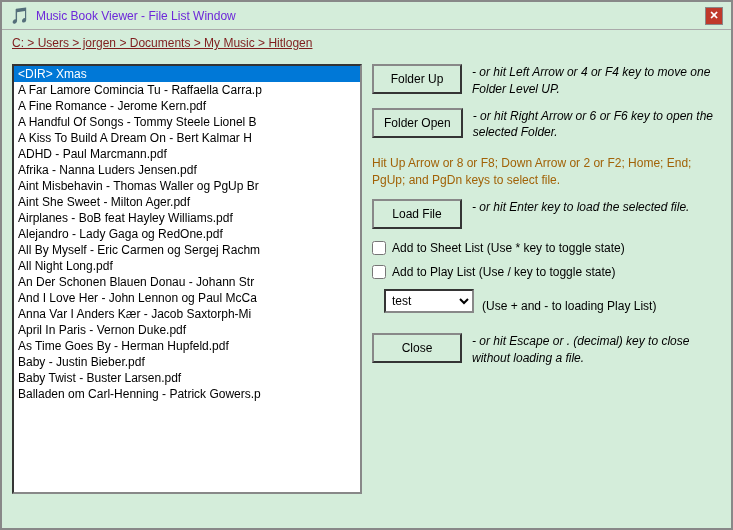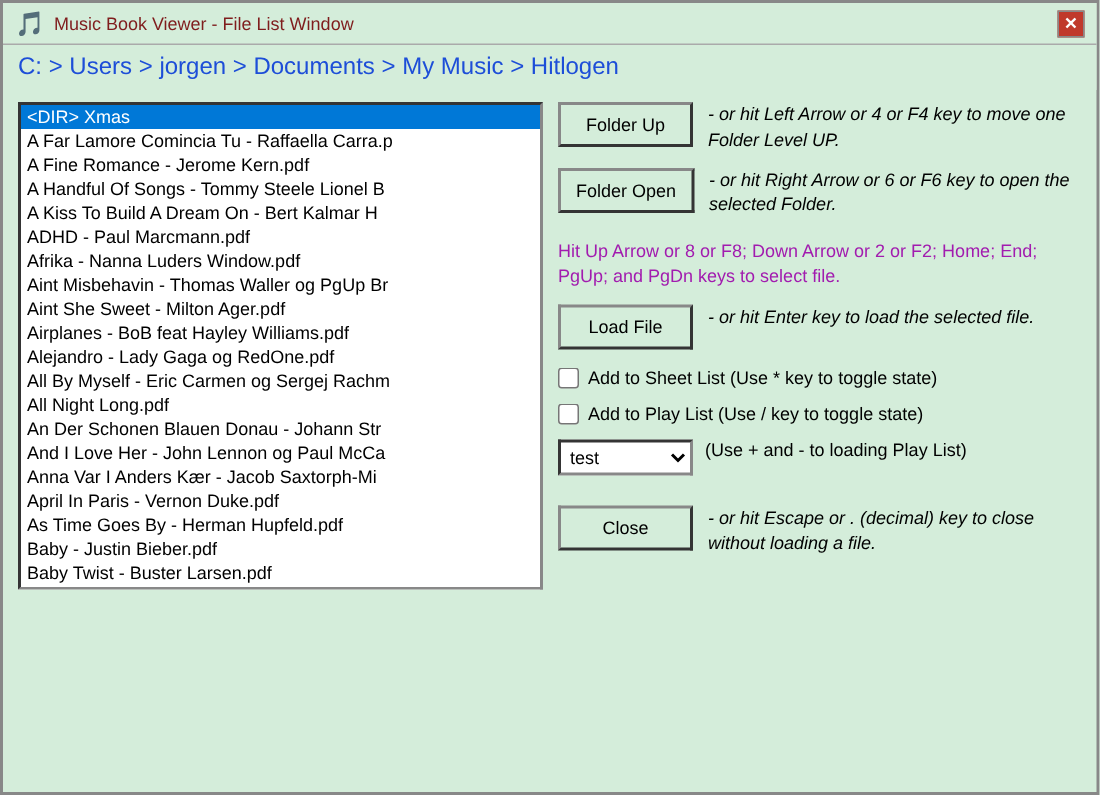--- a/index.html
+++ b/index.html
@@ -31,59 +31,60 @@
     .title-bar-left {
       display: flex;
       align-items: center;
       gap: 6px;
     }
     .title-bar-icon {
       font-size: 16px;
     }
     .title-bar-text {
       font-size: 12px;
-      color: #7f1d1d;
+      color: #6d28d9;
     }
     .title-bar-close {
       background: #c0392b;
       color: white;
       border: 1px solid #888;
       width: 18px;
       height: 18px;
       display: flex;
       align-items: center;
       justify-content: center;
       font-size: 11px;
       cursor: pointer;
       font-weight: bold;
     }
     .breadcrumb {
       padding: 6px 10px;
-      font-size: 16px;
-      color: #1d4ed8;
-      background: #d4edda;
+      font-size: 12px;
+      color: #7f1d1d;
+      background: #d4edda;
+      text-decoration: underline;
     }
     .main-content {
       display: flex;
       flex: 1;
       padding: 8px 10px;
       gap: 10px;
     }
     .file-list-container {
       display: flex;
       gap: 4px;
       flex: 0 0 350px;
     }
     .file-list {
       flex: 1;
       border: 2px inset #888;
       background: white;
       overflow-y: scroll;
       font-size: 12px;
-      height: 325px;
+      height: 430px;
     }
     .file-list-item {
       padding: 1px 4px;
       cursor: pointer;
       white-space: nowrap;
       overflow: hidden;
     }
     .file-list-item.selected {
       background: #0078d7;
       color: white;
@@ -111,38 +112,38 @@
     }
     .hint-text {
       font-size: 12px;
       color: #000;
       flex: 1;
       line-height: 1.4;
       font-style: italic;
     }
     .nav-hint {
       font-size: 12px;
-      color: #a21caf;
+      color: #a16207;
       line-height: 1.4;
       padding: 4px 0;
     }
     .checkbox-row {
       display: flex;
       gap: 6px;
       margin: 2px 0;
     }
     .checkbox-row input[type="checkbox"] {
       width: 14px;
       height: 14px;
     }
     .dropdown-row {
       display: flex;
-      align-items: flex-start;
+      align-items: flex-end;
       gap: 8px;
-      margin: 2px 0;
+      margin: 2px 12px;
     }
     .playlist-select {
       width: 90px;
       font-size: 12px;
       border: 2px inset #888;
       background: white;
       padding: 2px;
     }
     .separator {
       height: 6px;
@@ -167,21 +168,21 @@
 
     <div class="file-list-container">
       <div class="file-list" id="file-list">
 
       <div class="file-list-item selected">&lt;DIR&gt; Xmas</div>
           <div class="file-list-item">A Far Lamore Comincia Tu - Raffaella Carra.p</div>
           <div class="file-list-item">A Fine Romance - Jerome Kern.pdf</div>
           <div class="file-list-item">A Handful Of Songs - Tommy Steele Lionel B</div>
           <div class="file-list-item">A Kiss To Build A Dream On -  Bert Kalmar H</div>
           <div class="file-list-item">ADHD - Paul Marcmann.pdf</div>
-          <div class="file-list-item">Afrika - Nanna Luders Window.pdf</div>
+          <div class="file-list-item">Afrika - Nanna Luders Jensen.pdf</div>
           <div class="file-list-item">Aint Misbehavin - Thomas Waller og PgUp Br</div>
           <div class="file-list-item">Aint She Sweet - Milton Ager.pdf</div>
           <div class="file-list-item">Airplanes - BoB feat Hayley Williams.pdf</div>
           <div class="file-list-item">Alejandro - Lady Gaga og RedOne.pdf</div>
           <div class="file-list-item">All By Myself - Eric Carmen og Sergej Rachm</div>
           <div class="file-list-item">All Night Long.pdf</div>
           <div class="file-list-item">An Der Schonen Blauen Donau - Johann Str</div>
           <div class="file-list-item">And I Love Her - John Lennon og Paul McCa</div>
           <div class="file-list-item">Anna Var I Anders Kær - Jacob Saxtorph-Mi</div>
           <div class="file-list-item">April In Paris - Vernon Duke.pdf</div>

